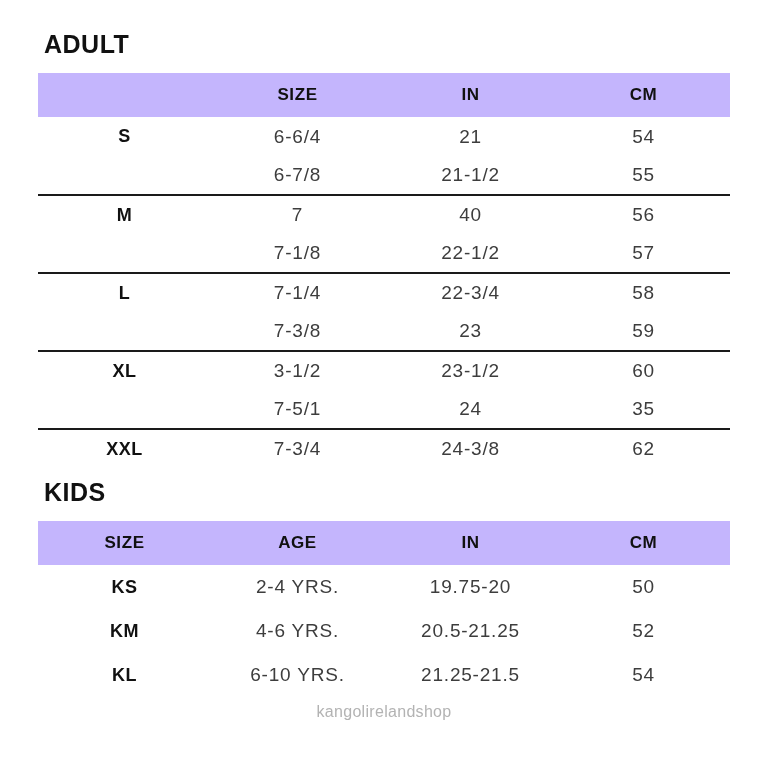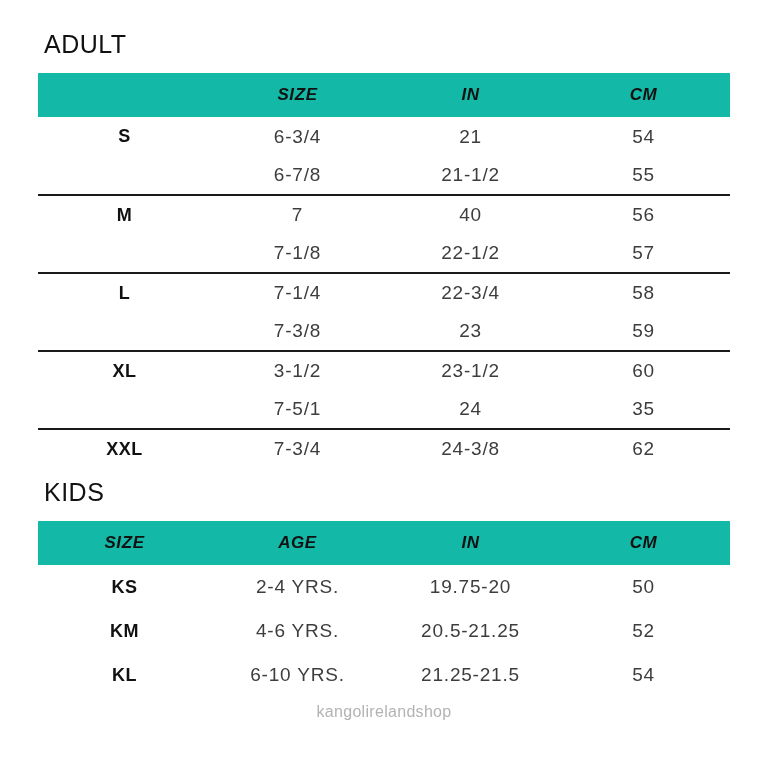--- a/index.html
+++ b/index.html
@@ -10,39 +10,38 @@
     font-family: "Liberation Sans", sans-serif;
     overflow: hidden;
   }
   .page {
     width: 769px;
     height: 769px;
     padding: 30px 39px 0 38px;
   }
   .section-title {
     font-size: 25px;
-    font-weight: 400;
+    font-weight: 700;
     letter-spacing: 0.5px;
     color: #111111;
     margin: 0 0 14px 6px;
   }
   table.size-table {
     width: 100%;
     border-collapse: collapse;
     table-layout: fixed;
   }
   table.size-table th, table.size-table td {
     width: 25%;
     text-align: center;
     vertical-align: middle;
   }
   table.size-table thead tr {
-    background: #14b8a6;
+    background: #c4b5fd;
     height: 44px;
-    font-style: italic;
   }
   table.size-table th {
     font-size: 17px;
     font-weight: 700;
     letter-spacing: 0.6px;
     color: #111111;
     text-transform: uppercase;
   }
   table.size-table td {
     font-size: 19px;
@@ -84,21 +83,21 @@
           <th></th>
           <th>SIZE</th>
           <th>IN</th>
           <th>CM</th>
         </tr>
       </thead>
       <tbody>
 
         <tr>
           <td class="size-label">S</td>
-          <td>6-3/4</td>
+          <td>6-6/4</td>
           <td>21</td>
           <td>54</td>
         </tr>
         <tr class="group-end">
           <td></td>
           <td>6-7/8</td>
           <td>21-1/2</td>
           <td>55</td>
         </tr>
 

